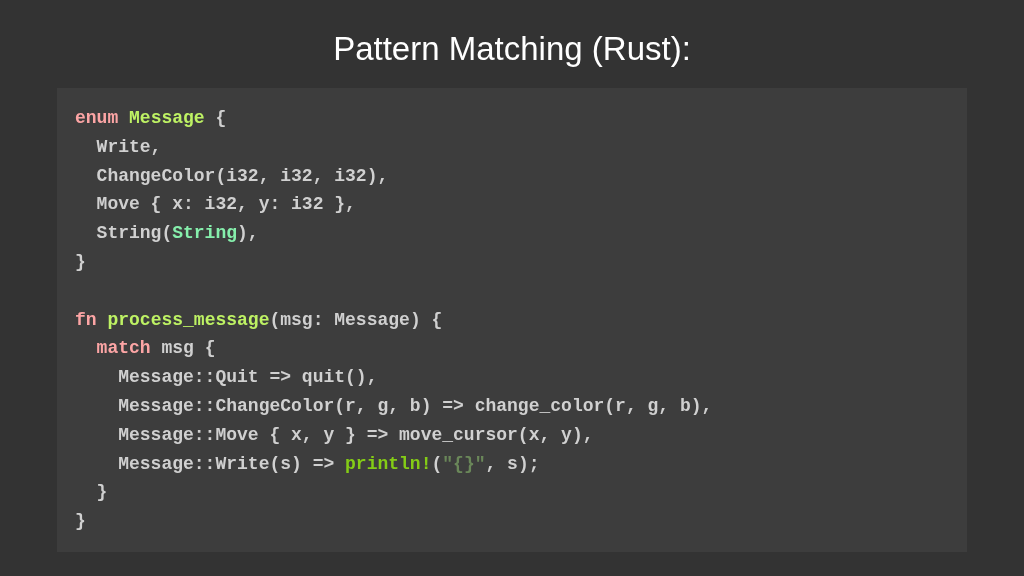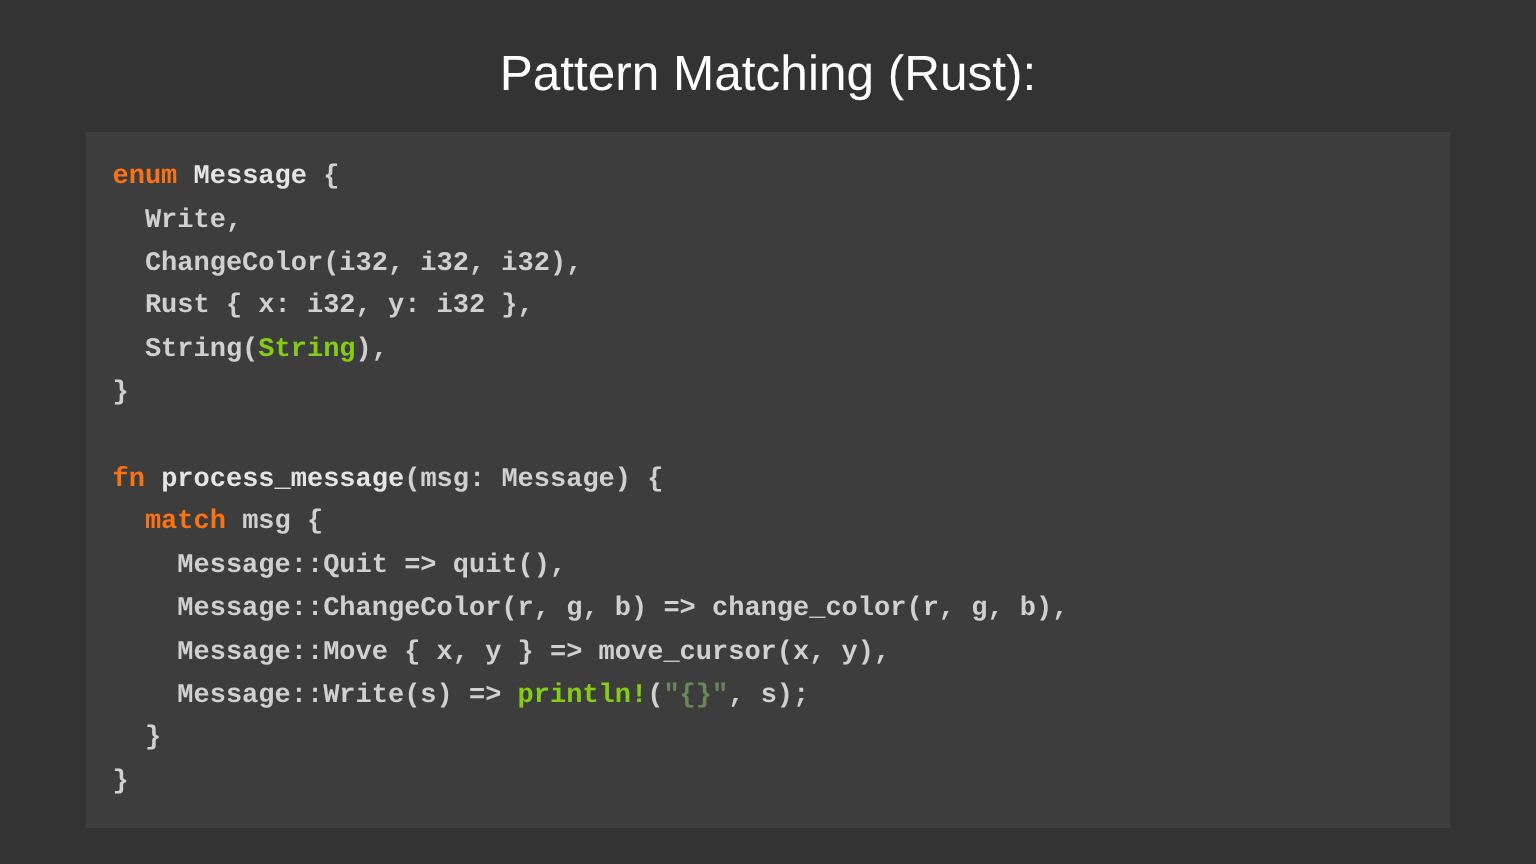--- a/index.html
+++ b/index.html
@@ -23,35 +23,35 @@
       width: 910px;
       background: #3d3d3d;
       padding: 16px 18px;
       font-family: 'Courier New', Courier, monospace;
       font-size: 18px;
       font-weight: bold;
       line-height: 1.6;
       color: #d0d0d0;
       white-space: pre;
     }
-    .kw { color: #f97316; }
-    .name { color: #e5e5e5; }
-    .type { color: #84cc16; text-align: center; }
+    .kw { color: #fca5a5; }
+    .name { color: #bef264; }
+    .type { color: #86efac; text-align: center; }
     .macro { color: #84cc16; }
     .string { color: #6a8759; }
   </style>
 </head>
 <body>
 
 <div class="title">Pattern Matching (Rust):</div>
 
 <div class="code-block"><span class="kw">enum</span> <span class="name">Message</span><span> {</span>
 <span>  Write,</span>
 <span>  ChangeColor(i32, i32, i32),</span>
-<span>  Rust { x: i32, y: i32 },</span>
+<span>  Move { x: i32, y: i32 },</span>
 <span>  String(</span><span class="type">String</span><span>),</span>
 <span>}</span>
 <span></span>
 <span class="kw">fn</span> <span class="name">process_message</span><span>(msg: Message) {</span>
 <span>  </span><span class="kw">match</span><span> msg {</span>
 <span>    Message::Quit =&gt; quit(),</span>
 <span>    Message::ChangeColor(r, g, b) =&gt; change_color(r, g, b),</span>
 <span>    Message::Move { x, y } =&gt; move_cursor(x, y),</span>
 <span>    Message::Write(s) =&gt; </span><span class="macro">println!</span><span>(</span><span class="string">"{}"</span><span>, s);</span>
 <span>  }</span>

